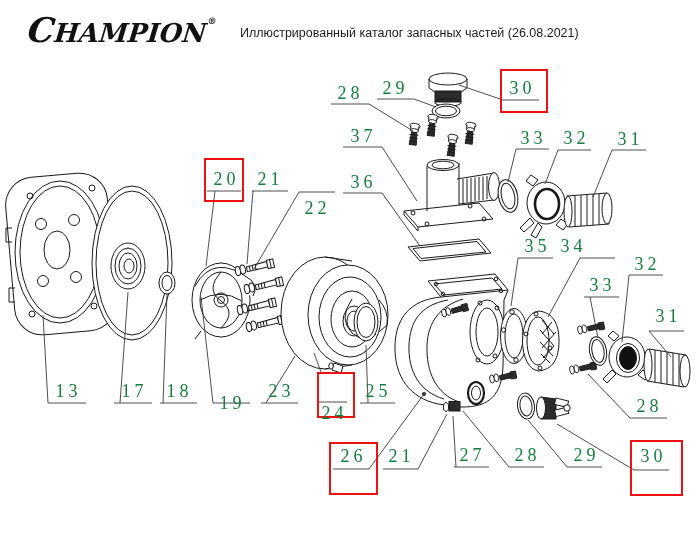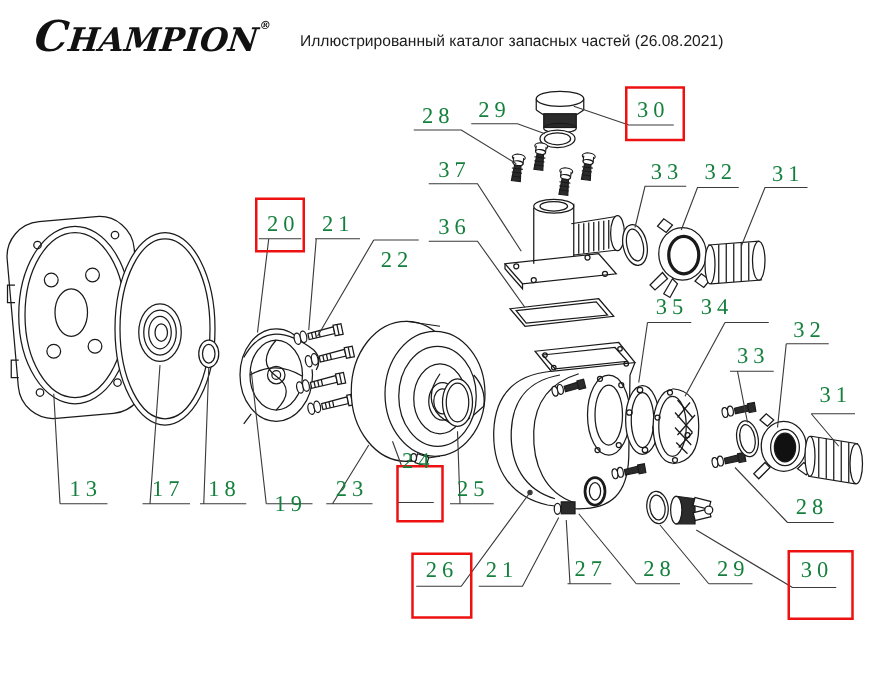--- a/index.html
+++ b/index.html
@@ -336,21 +336,21 @@
       <div class="callout" style="left: 572px; top: 246px;">34</div>
       <div class="callout" style="left: 646px; top: 264px;">32</div>
       <div class="callout" style="left: 601px; top: 285px;">33</div>
       <div class="callout" style="left: 667px; top: 316px;">31</div>
       <div class="callout" style="left: 67px; top: 391px;">13</div>
       <div class="callout" style="left: 133px; top: 391px;">17</div>
       <div class="callout" style="left: 178px; top: 391px; text-align: center;">18</div>
       <div class="callout" style="left: 231px; top: 391px; margin-top: 12px;">19</div>
       <div class="callout" style="left: 280px; top: 391px;">23</div>
       <div class="hl-box" style="left: 317px; top: 372px; width: 34px; height: 42px; border-color: rgb(238, 17, 17);"></div>
-      <div class="callout" style="left: 333px; top: 369px;">24</div>
+      <div class="callout" style="left: 333px; top: 413px;">24</div>
       <div class="callout" style="left: 377px; top: 391px;">25</div>
       <div class="callout" style="left: 648px; top: 406px;">28</div>
       <div class="hl-box" style="left: 329px; top: 442px; width: 45px; height: 49px; border-color: rgb(238, 17, 17);"></div>
       <div class="callout" style="left: 352px; top: 456px;">26</div>
       <div class="callout" style="left: 400px; top: 456px;">21</div>
       <div class="callout" style="left: 471px; top: 455px;">27</div>
       <div class="callout" style="left: 526px; top: 455px;">28</div>
       <div class="callout" style="left: 585px; top: 455px;">29</div>
       <div class="hl-box" style="left: 630px; top: 440px; width: 49px; height: 52px; border-color: rgb(238, 17, 17);"></div>
       <div class="callout" style="left: 652px; top: 456px;">30</div>

